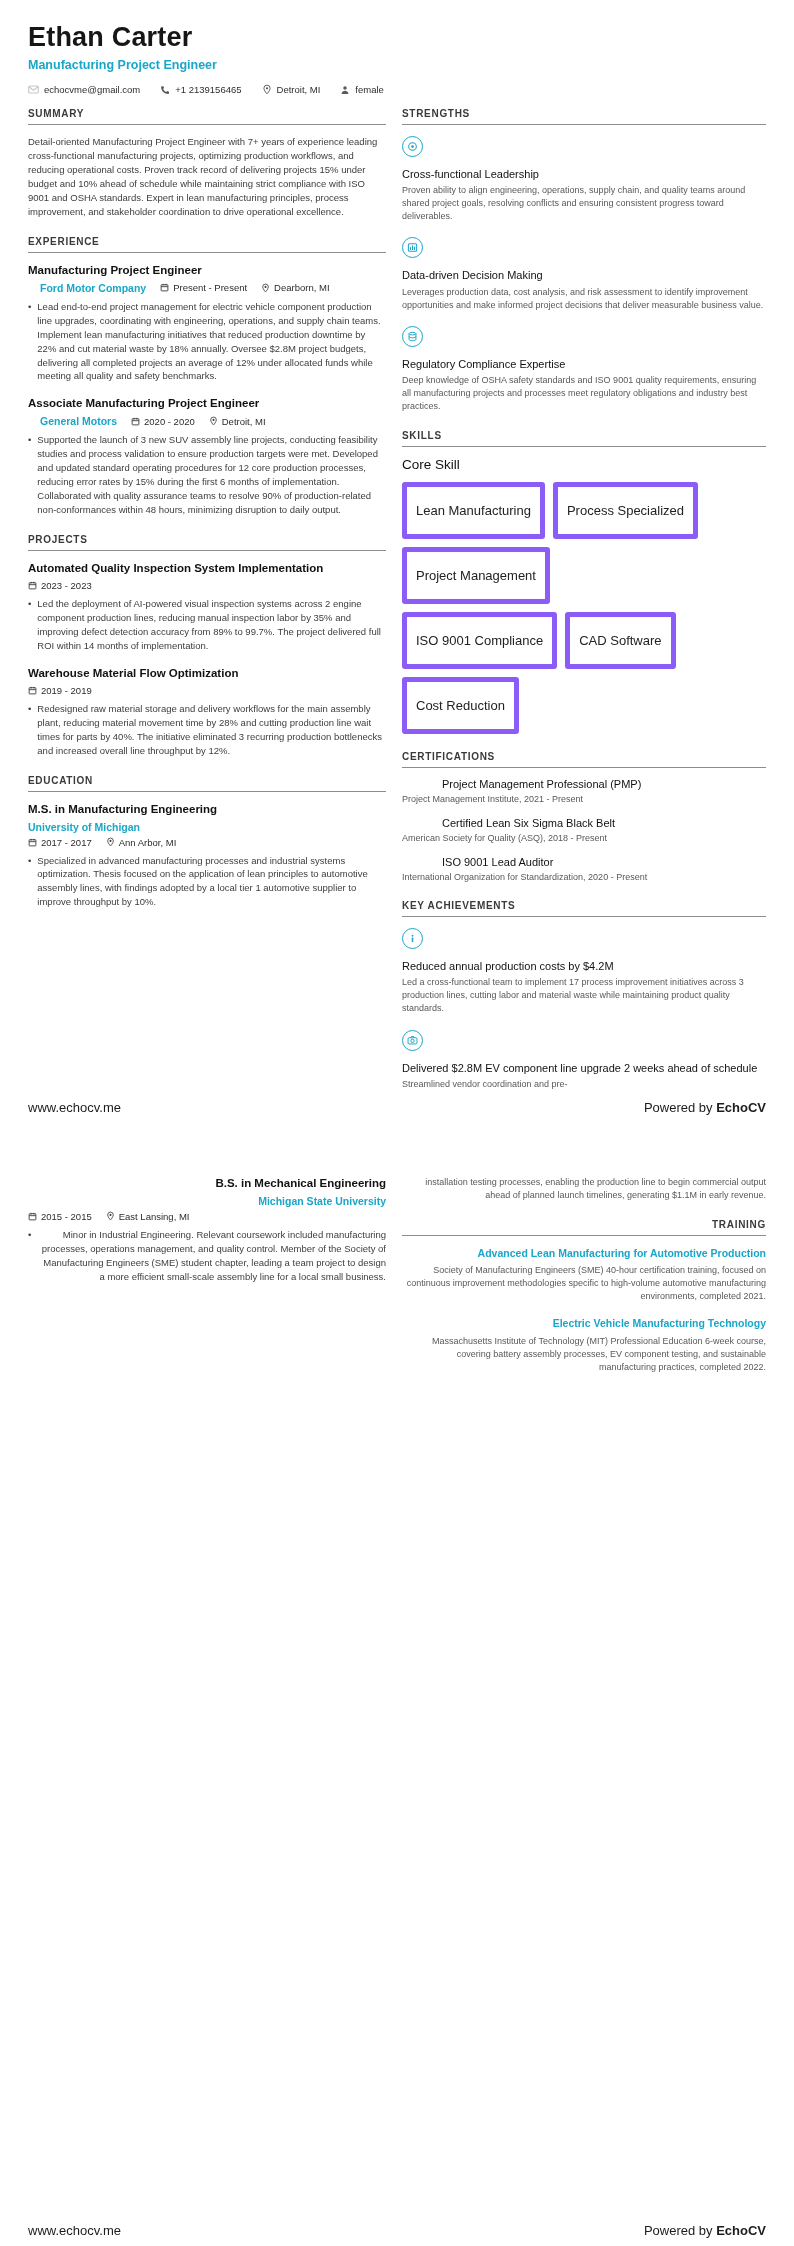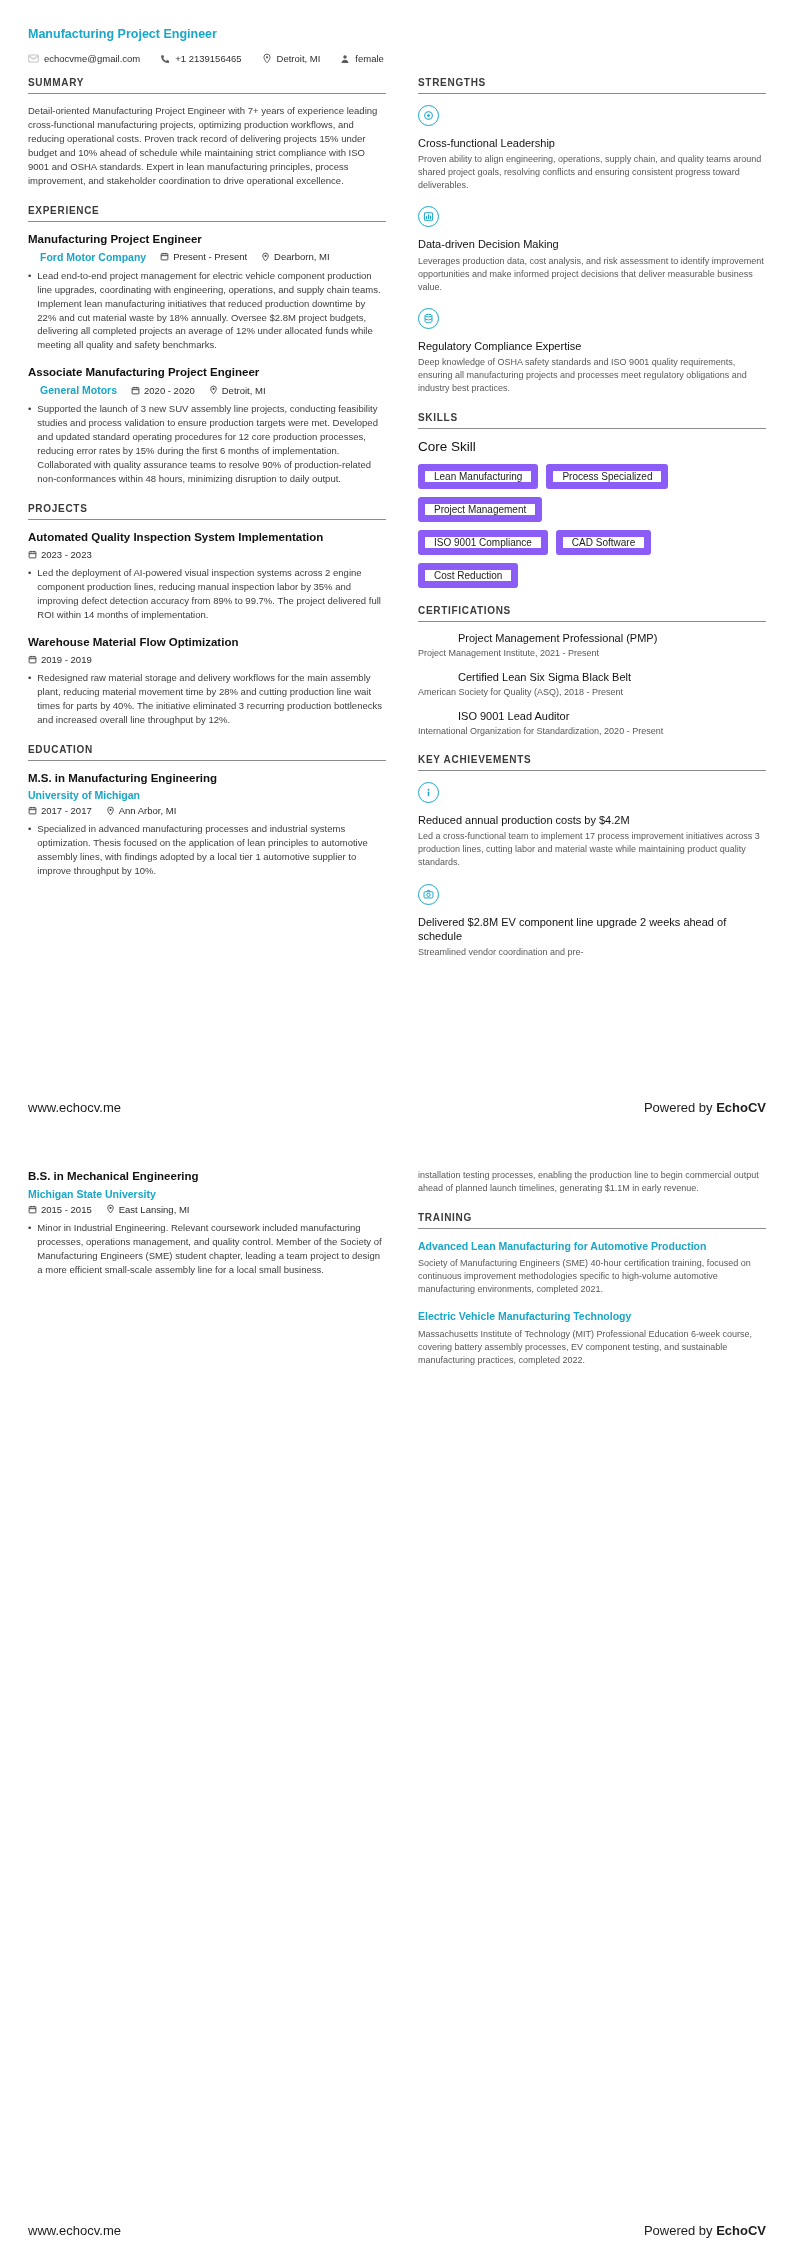--- a/index.html
+++ b/index.html
@@ -25,24 +25,24 @@
     padding: 22px 28px 0 28px;
   }
   
   .person-name { font-size: 27px; font-weight: 700; color: #161616; letter-spacing: .2px; line-height: 1.15; }
   .person-title { color: var(--accent); font-size: 12.5px; font-weight: 700; margin-top: 5px; }
   .contact-row { display: flex; align-items: center; gap: 20px; margin-top: 12px; font-size: 9.5px; color: #2e2e2e; }
   .contact-item { display: inline-flex; align-items: center; gap: 5px; }
   .cicon { display: inline-flex; color: #5a5a5a; }
   .cicon.light { color: #c6c6c6; }
   
-  .cols { display: flex; gap: 32px; margin-top: 4px; }
+  .cols { display: flex; gap: 16px; margin-top: 4px; }
   .col-left { width: 358px; flex: 0 0 auto; }
   .col-right { flex: 1; min-width: 0; }
-  .page2 .cols { margin-top: 24px; }
+  .page2 .cols { margin-top: 31px; text-align: right; }
   
   .section { margin-top: 17px; }
   .cols > div > .section:first-child { margin-top: 9px; }
   .sec-h {
     font-size: 10px; font-weight: 700; letter-spacing: .7px; color: #3a3a3a;
     text-transform: uppercase; border-bottom: 1px solid var(--rule);
     padding-bottom: 5px; margin-bottom: 10px;
   }
   .body-text { font-size: 9.5px; line-height: 1.47; color: var(--body); }
   
@@ -61,21 +61,21 @@
     width: 21px; height: 21px; flex: 0 0 auto; margin-top: 1px;
     border: 1.5px solid var(--accent); border-radius: 50%;
     display: flex; align-items: center; justify-content: center; color: var(--accent);
   }
   .rich-body { min-width: 0; }
   .rich-title { font-size: 11px; color: #121212; margin-bottom: 3px; line-height: 1.3; }
   .rich-text { font-size: 9px; line-height: 1.45; color: var(--muted); }
   
   .core-skill { font-size: 13.5px; color: #121212; margin: 2px 0 10px; font-weight: 400; }
   .tag-row { display: flex; gap: 8px; margin-bottom: 8px; }
-  .tag { border: 7px solid #8b5cf6; border-radius: 3px; padding: 0 9px; font-size: 10px; color: #222; white-space: nowrap; }
+  .tag { border: 5px solid #8b5cf6; border-radius: 3px; padding: 16px 9px; font-size: 13px; color: #222; white-space: nowrap; }
   
   .cert { margin-bottom: 11px; }
   .cert-name { font-size: 11px; color: #121212; margin-bottom: 3px; padding-left: 40px; }
   .cert-detail { font-size: 9px; color: var(--muted); line-height: 1.4; }
   
   .training-item { margin-bottom: 13px; }
   .training-title { color: var(--accent); font-size: 10.5px; font-weight: 700; line-height: 1.35; margin-bottom: 4px; }
   
   .page-footer {
     position: absolute; left: 28px; right: 28px; bottom: 8px;
@@ -87,20 +87,21 @@
   svg { display: block; }
 </style>
 </head>
 <body>
 
 <div class="doc">
 
   <section class="page page1">
 
     <header>
+      <h1 class="person-name">Ethan Carter</h1>
       <div class="person-title">Manufacturing Project Engineer</div>
       <div class="contact-row">
         <span class="contact-item">
           <span class="cicon light">
               <svg width="11" height="11" viewBox="0 0 16 16">
                 <rect x="1" y="3" width="14" height="10" rx="1.5" fill="none" stroke="currentColor" stroke-width="1.6"></rect>
                 <path d="M1.5 4l6.5 5 6.5-5" fill="none" stroke="currentColor" stroke-width="1.6"></path>
               </svg>
             </span>
           <span>echocvme@gmail.com</span>

